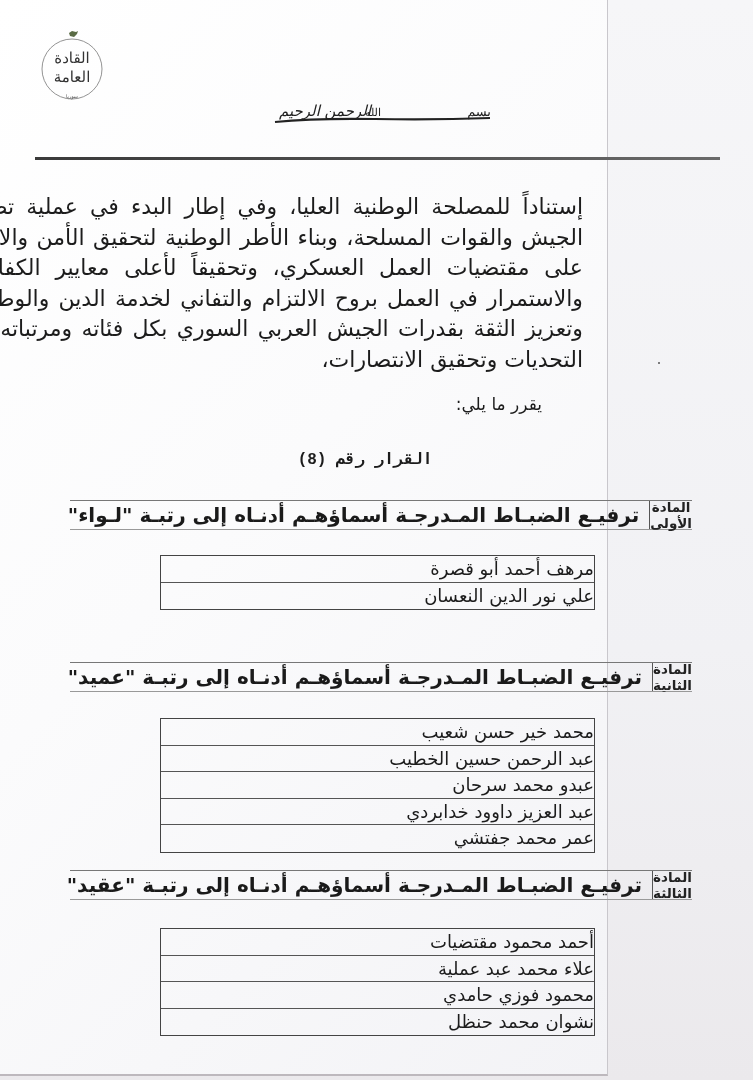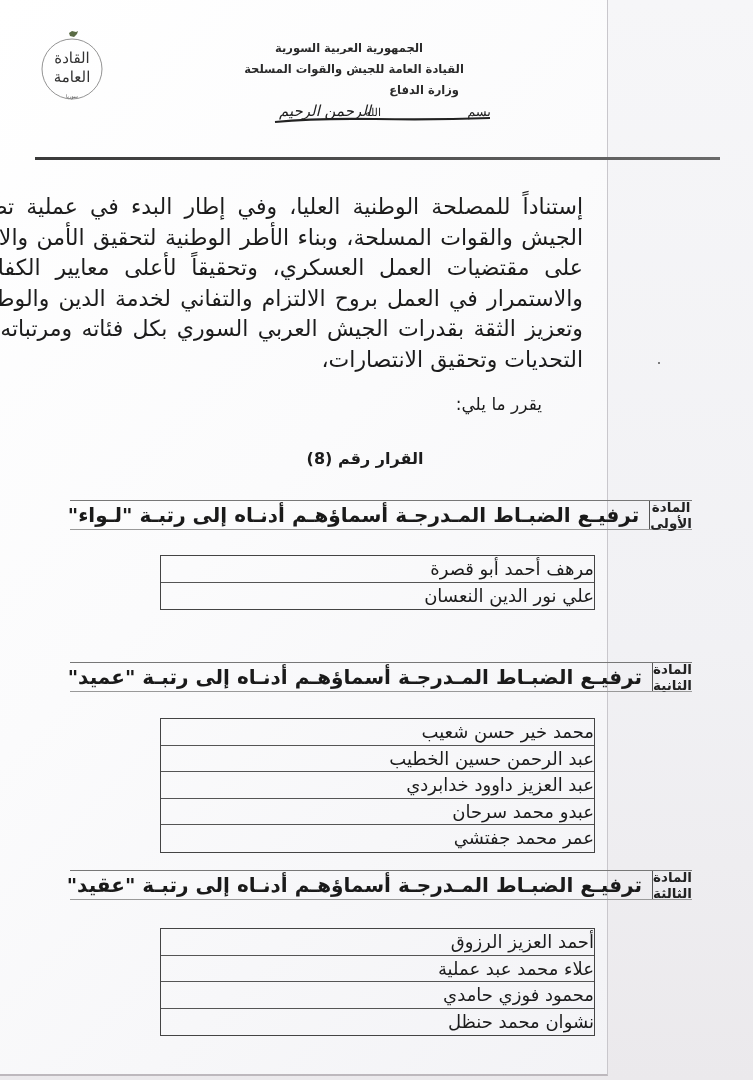--- a/index.html
+++ b/index.html
@@ -35,21 +35,21 @@
     direction: rtl; text-align: justify; text-align-last: right;
     font-size: 22px; line-height: 30.6px; color: #1c1c1c; letter-spacing: 0.2px;
   }
   .dot { position: absolute; left: 658px; top: 362px; width: 2px; height: 2px; background:#555; border-radius:50%; }
   .decides {
     position: absolute; right: 65px; top: 394px; direction: rtl;
     font-size: 17px; font-weight: normal; color: #1c1c1c;
   }
   .decision-no {
     position: absolute; left: 295px; top: 449px; width: 140px; direction: rtl; text-align: center;
-    font-size: 16px; font-weight: bold; color: #1c1c1c;
+    font-size: 16px; font-weight: bold; color: #1c1c1c; font-family: Liberation Mono, monospace;
   }
   .article-bar {
     position: absolute; left: 70px; width: 622px; height: 30px;
     border-top: 1px solid #777; border-bottom: 1px solid #999;
     display: flex; flex-direction: row-reverse; align-items: center; direction: ltr;
   }
   .article-bar .lbl {
     width: 128px; text-align: center; direction: rtl; font-size: 13.5px; font-weight: bold; color:#222;
     border-left: 1px solid #555; height: 100%; display:flex; align-items:center; justify-content:center;
   }
@@ -72,25 +72,20 @@
 <div class="page">
 
   <svg class="logo" viewBox="0 0 68 76">
     <path d="M34 4 l4 1 l2 -1 l-1 3 l-3 3 l-4 -1 l-1 -3 z" fill="#5a6b45"></path>
     <circle cx="34" cy="42" r="30" fill="none" stroke="#777" stroke-width="0.8"></circle>
     <text x="34" y="36" font-size="15" text-anchor="middle" fill="#333" font-family="DejaVu Serif, serif">القادة</text>
     <text x="34" y="55" font-size="15" text-anchor="middle" fill="#333" font-family="DejaVu Serif, serif">العامة</text>
     <text x="34" y="71" font-size="5" text-anchor="middle" fill="#555" font-family="DejaVu Sans, sans-serif">سوريا</text>
   </svg>
 
-  <div class="hdr-text">
-    <div>الجمهورية العربية السورية</div>
-    <div>القيادة العامة للجيش والقوات المسلحة</div>
-    <div class="l3">وزارة الدفاع</div>
-  </div>
 
   <svg class="basmala" viewBox="0 0 245 40">
     <path d="M20 26 Q60 22 120 23 Q180 24 235 22" stroke="#222" stroke-width="2.2" fill="none"></path>
     <text x="70" y="20" font-size="15" text-anchor="middle" fill="#222" font-family="DejaVu Serif, serif" font-style="italic">الرحمن الرحيم</text>
     <text x="236" y="20" font-size="13" text-anchor="end" fill="#222" font-family="DejaVu Serif, serif">بسم</text>
     <text x="110" y="20" font-size="11" fill="#222" font-family="DejaVu Serif, serif">الله</text>
   </svg>
 
   <div class="rule"></div>
 
@@ -109,29 +104,29 @@
     <div class="row">علي نور الدين النعسان</div>
   </div>
 
   <div class="article-bar" style="top:662px;">
     <div class="lbl">المادة الثانية</div>
     <div class="ttl">ترفيـع الضبـاط المـدرجـة أسماؤهـم أدنـاه إلى رتبـة "عميد"</div>
   </div>
   <div class="names" style="top:718px;">
     <div class="row">محمد خير حسن شعيب</div>
     <div class="row">عبد الرحمن حسين الخطيب</div>
+    <div class="row">عبدو محمد سرحان</div>
     <div class="row">عبد العزيز داوود خدابردي</div>
-    <div class="row">عبدو محمد سرحان</div>
     <div class="row">عمر محمد جفتشي</div>
   </div>
 
   <div class="article-bar" style="top:870px;">
     <div class="lbl">المادة الثالثة</div>
     <div class="ttl">ترفيـع الضبـاط المـدرجـة أسماؤهـم أدنـاه إلى رتبـة "عقيد"</div>
   </div>
   <div class="names" style="top:928px;">
-    <div class="row">أحمد العزيز الرزوق</div>
+    <div class="row">أحمد محمود مقتضيات</div>
     <div class="row">علاء محمد عبد عملية</div>
     <div class="row">محمود فوزي حامدي</div>
     <div class="row">نشوان محمد حنظل</div>
   </div>
 
 </div>
 
 </body></html>

